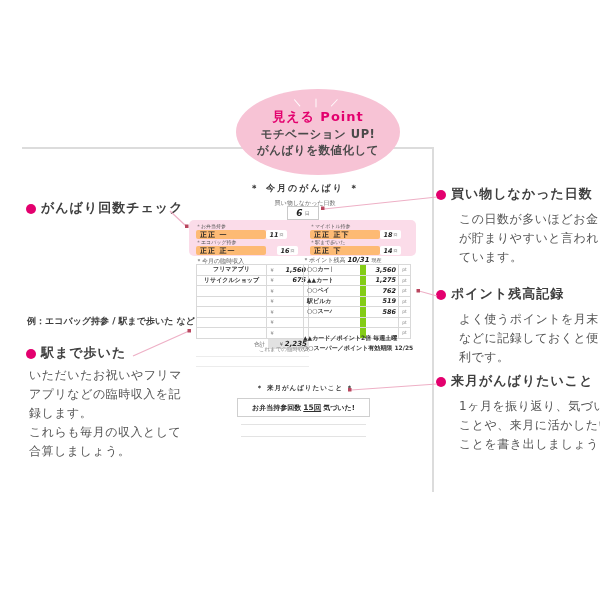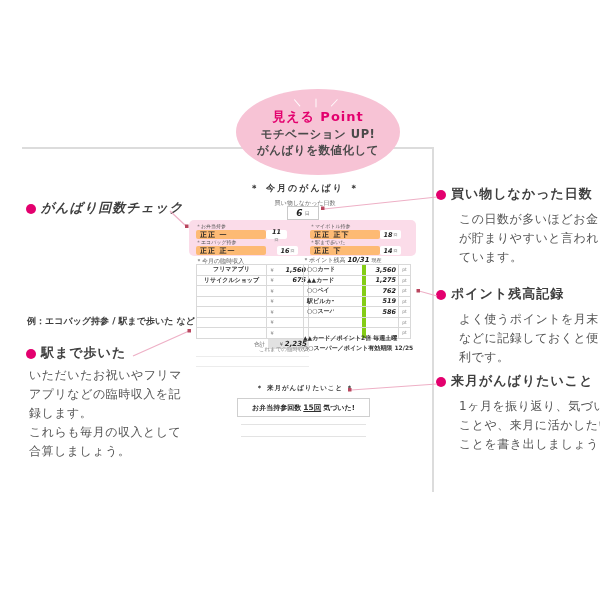--- a/index.html
+++ b/index.html
@@ -48,21 +48,21 @@
   .total-row{display:flex;height:11px;align-items:center;}
   .total-label{flex:1;text-align:right;font-size:5.5px;color:#666;padding-right:3px;}
   .total-box{width:41px;height:10px;background:#e2e2e2;display:flex;align-items:center;justify-content:flex-end;gap:2px;padding-right:2px;box-sizing:border-box;padding-left:24px;}
   .total-cur{font-size:5px;color:#666;}
   .total-val{font-size:7px;font-weight:bold;font-style:italic;color:#222;}
   .inc-footnote{position:absolute;left:196px;top:346px;width:113px;text-align:right;
     font-size:5.5px;color:#888;z-index:2;}
   .faint-line{position:absolute;left:196px;width:113px;border-top:1px solid #ececec;z-index:2;}
 
   .pt-name{flex:1;text-align:left;font-size:6px;font-weight:bold;color:#333;padding-left:3px;white-space:nowrap;overflow:hidden;}
-  .pt-val{width:30px;border-left:4px solid #84cc16;height:100%;display:flex;align-items:center;
+  .pt-val{width:30px;border-left:6px solid #84cc16;height:100%;display:flex;align-items:center;
     justify-content:flex-end;font-size:6.5px;font-weight:bold;font-style:italic;color:#222;padding-right:2px;margin-left:28px;}
   .pt-unit{width:11px;border-left:1px solid #d9d9d9;height:100%;display:flex;align-items:center;
     justify-content:center;font-size:4.5px;color:#888;}
   .pt-note{position:absolute;font-size:6px;font-weight:bold;color:#333;z-index:2;white-space:nowrap;}
 
   .nm-header{position:absolute;left:210px;top:384px;width:190px;text-align:center;
     font-size:6.5px;font-weight:bold;letter-spacing:1px;color:#3c3c3c;z-index:2;}
   .nm-box{position:absolute;left:237px;top:398px;width:131px;height:17px;border:1px solid #cfcfcf;
     background:#fff;display:flex;align-items:center;justify-content:center;gap:2px;z-index:2;}
   .nm-text{font-size:7px;font-weight:bold;color:#2e2e2e;white-space:nowrap;}
@@ -98,21 +98,21 @@
 
   <div class="nobuy-label">買い物しなかった日数</div>
   <div class="nobuy-box">
     <span class="nobuy-val">6</span>
     <span class="nobuy-unit">日</span>
   </div>
 
   <div class="pink-panel">
     <div class="eff-label" style="left:7px;top:3px;">＊お弁当持参</div>
     <div class="tally-box" style="left:7px;top:10px;width:66px;">正正 一</div>
-    <div class="cnt-box" style="left:77px;top:10px;flex-direction:column;">
+    <div class="cnt-box" style="left:77px;top:10px;">
       <span class="cnt-val">11</span>
       <span class="cnt-unit">回</span>
     </div>
     <div class="eff-label" style="left:7px;top:19px;">＊エコバッグ持参</div>
     <div class="tally-box" style="left:7px;top:26px;width:66px;">正正 正一</div>
     <div class="cnt-box" style="left:88px;top:26px;">
       <span class="cnt-val">16</span>
       <span class="cnt-unit">回</span>
     </div>
     <div class="eff-label" style="left:121px;top:3px;">＊マイボトル持参</div>
@@ -226,21 +226,21 @@
   <div class="nm-header">＊ 来月がんばりたいこと ＊</div>
   <div class="nm-box">
     <span class="nm-text">お弁当持参回数</span>
     <span class="nm-goal">15回</span>
     <span class="nm-text">気づいた!</span>
   </div>
   <div class="nm-line" style="top:424px;"></div>
   <div class="nm-line" style="top:436px;"></div>
 
   <div class="dot" style="left:26px;top:204px;"></div>
-  <div class="ann-title" style="left:41px;top:199px;font-style:italic;">がんばり回数チェック</div>
+  <div class="ann-title" style="left:41px;top:199px;">がんばり回数チェック</div>
   <div class="ann-note" style="left:27px;top:315px;">例：エコバッグ持参 / 駅まで歩いた など</div>
 
   <div class="dot" style="left:26px;top:349px;"></div>
   <div class="ann-title" style="left:41px;top:344px;">駅まで歩いた</div>
   <div class="ann-body" style="left:29px;top:366px;">いただいたお祝いやフリマ
 アプリなどの臨時収入を記
 録します。
 これらも毎月の収入として
 合算しましょう。</div>
 

